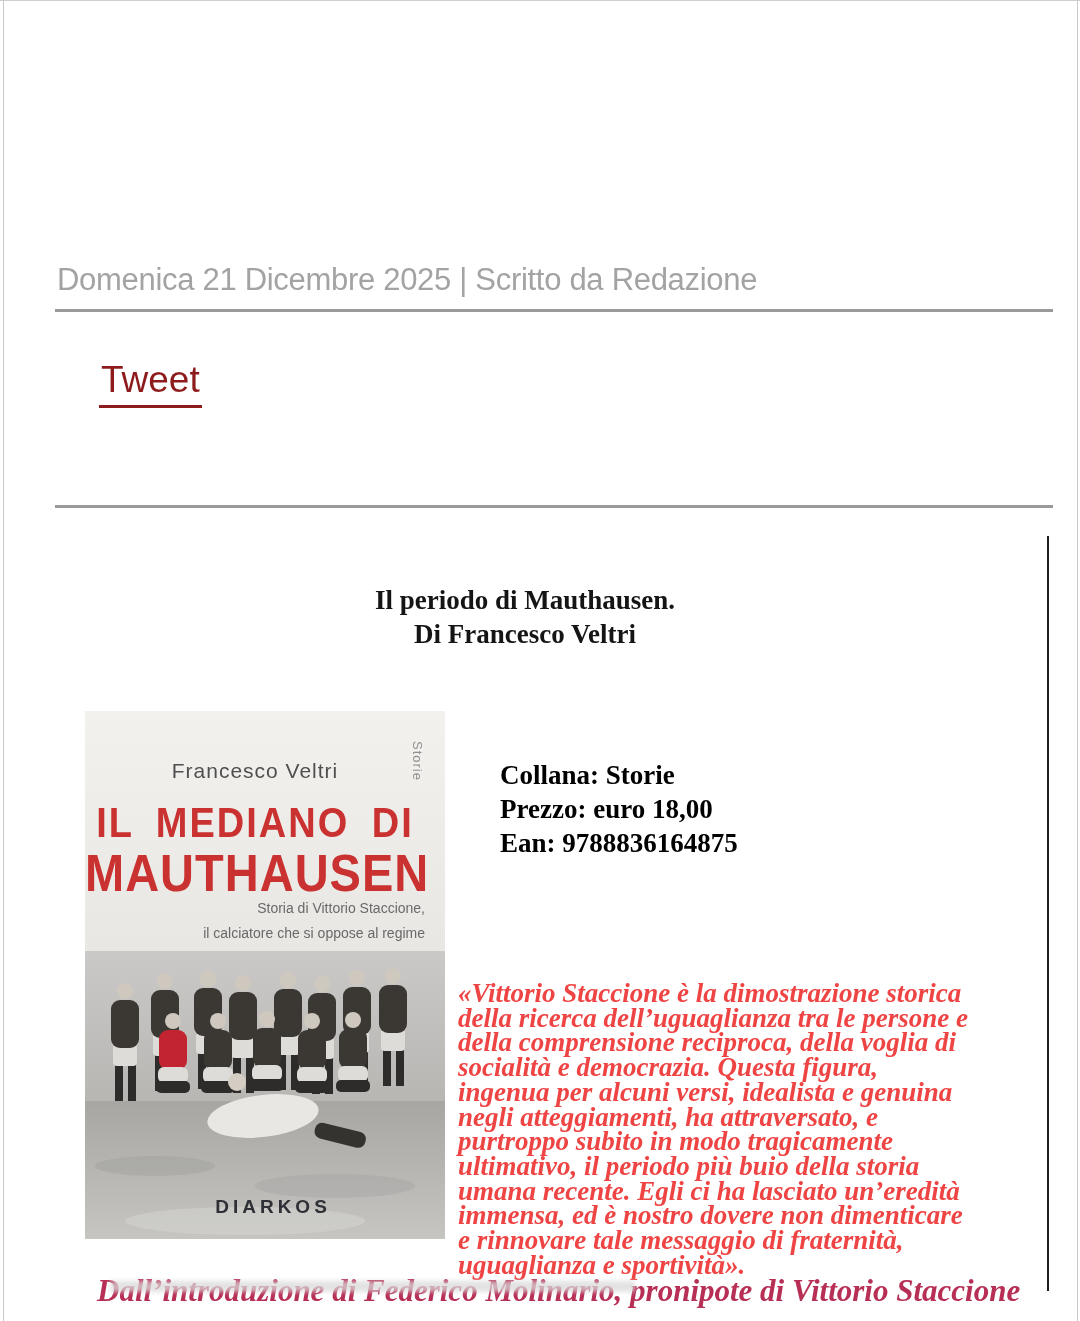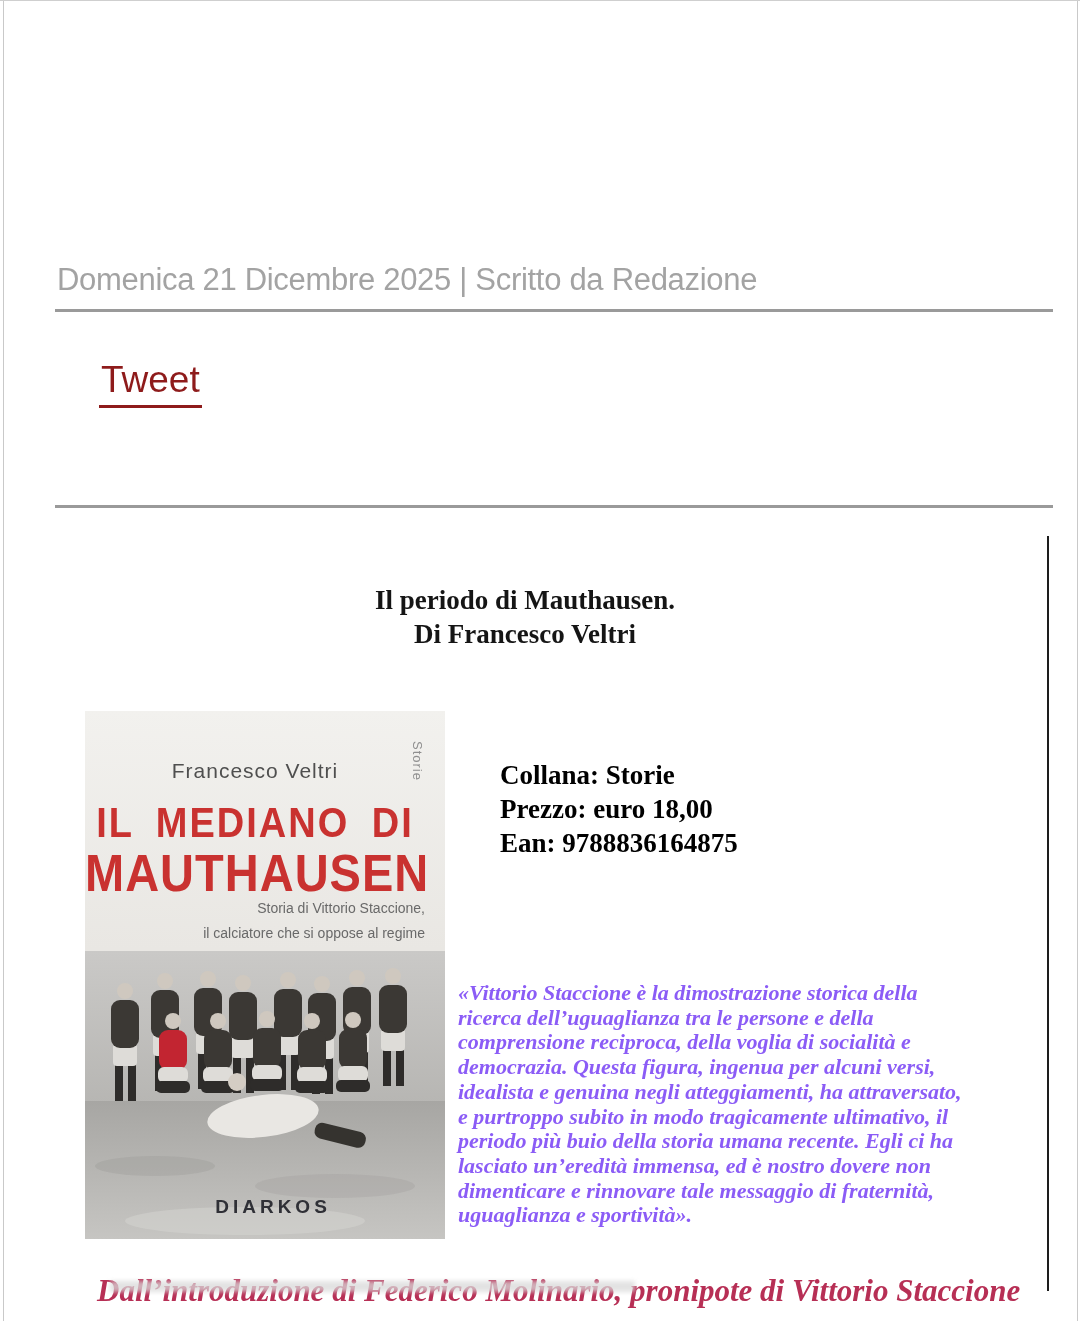--- a/index.html
+++ b/index.html
@@ -41,21 +41,21 @@
     font-size:27px;line-height:34px;color:#151515;
   }
   .details{
     position:absolute;left:440px;top:245px;width:420px;text-align:left;
     font-family:"Liberation Serif",serif;font-weight:bold;
     font-size:27px;line-height:34px;color:#000000;
   }
   .quote{
     position:absolute;left:398px;top:468px;width:512px;
     font-family:"Liberation Serif",serif;font-weight:bold;font-style:italic;
-    font-size:22px;line-height:24.7px;color:#8b5cf6;
+    font-size:27px;line-height:24.7px;color:#ef4444;
   }
   .attribution{
     position:absolute;left:37px;top:760px;width:800px;
     font-family:Liberation Serif, serif;font-weight:bold;font-style:italic;
     font-size:31px;color:#b72f55;white-space:nowrap;
   }
   .cutoff-band{
     position:absolute;left:50px;top:768px;width:525px;height:11px;
     background:#d9d9d9;filter:blur(2px);opacity:.75;
   }

